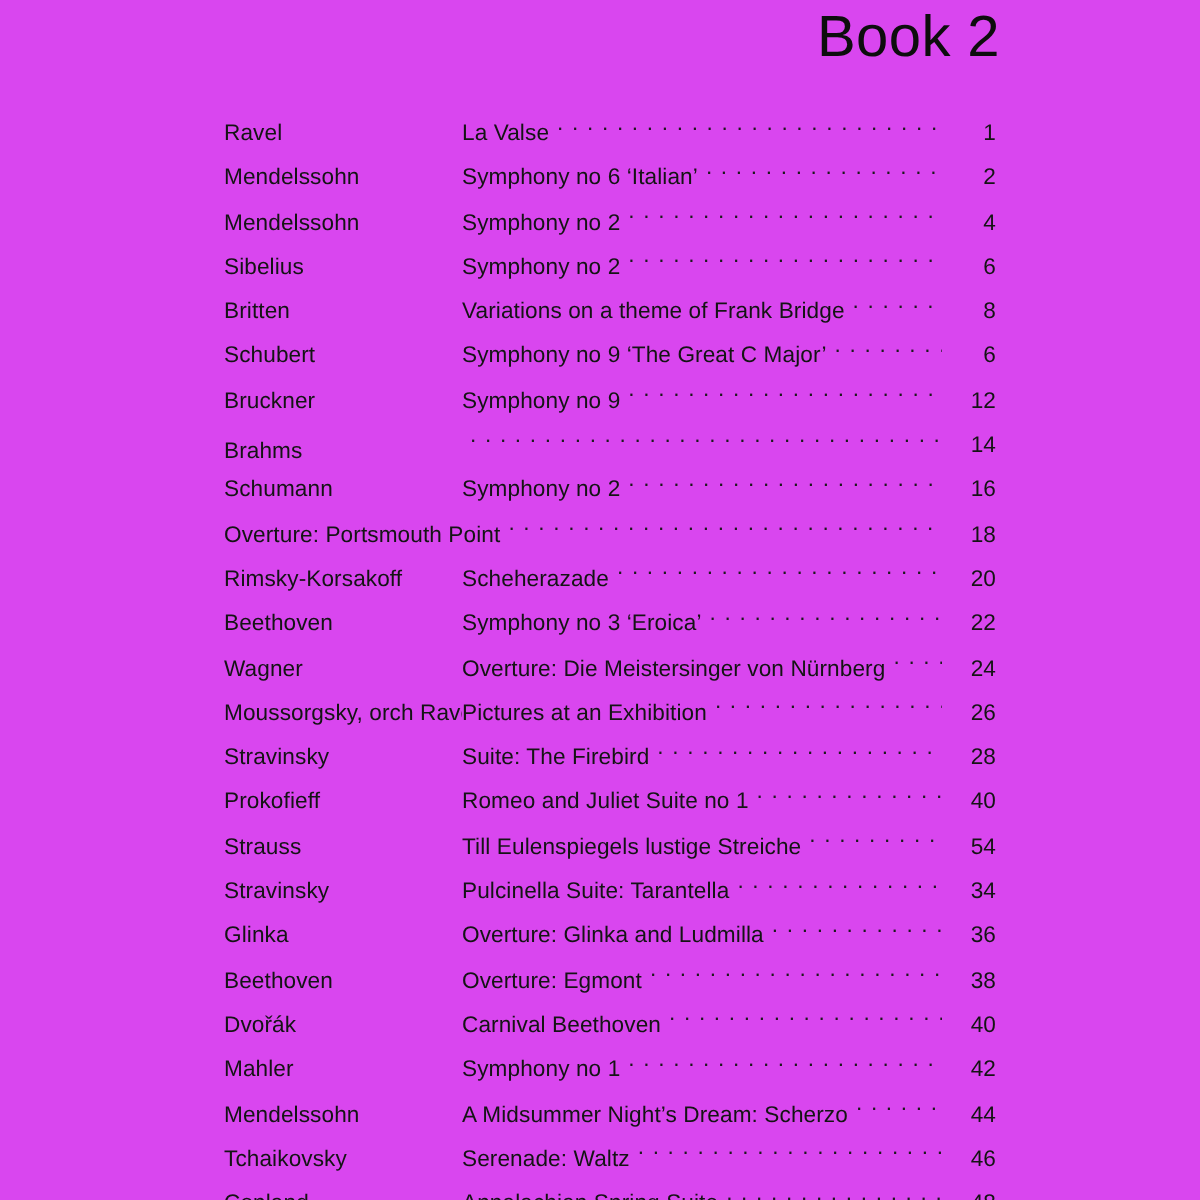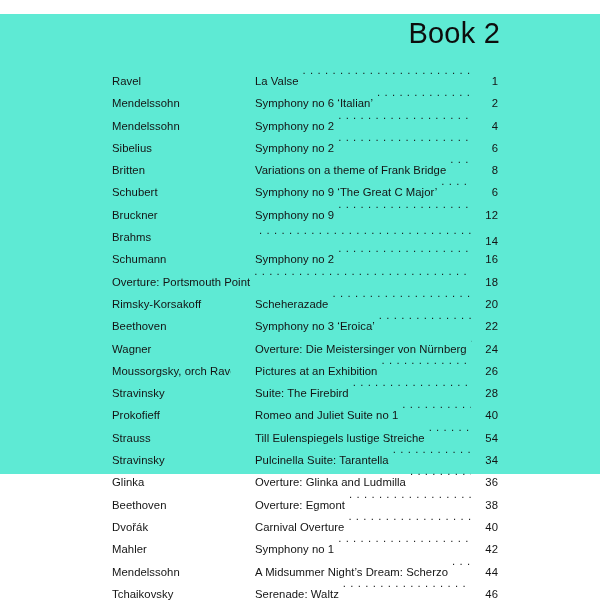--- a/index.html
+++ b/index.html
@@ -13,24 +13,23 @@
     height: 600px;
     overflow: hidden;
     font-family: "Liberation Sans", "DejaVu Sans", sans-serif;
     color: #111111;
     -webkit-font-smoothing: antialiased;
   }
 
   .page {
     position: relative;
     width: 600px;
-    height: 460px;
-    background: #5eead4;
+    height: 600px;
+    background: #d946ef;
     box-sizing: border-box;
-    margin-top: 14px;
   }
 
   
   .book-title {
     position: absolute;
     right: 100px;
     top: 2px;
     font-size: 29px;
     font-weight: 400;
     letter-spacing: 0.2px;
@@ -48,34 +47,33 @@
   }
 
   .toc-row {
     display: flex;
     align-items: baseline;
     height: 22.3px;
     font-size: 11.3px;
     line-height: 22.3px;
     color: #141414;
     white-space: nowrap;
-    gap: 24px;
   }
 
   .composer {
     flex: 0 0 119px;
     width: 119px;
     overflow: hidden;
     letter-spacing: 0.05px;
   }
 
   .title-cell {
     flex: 1 1 auto;
     display: flex;
-    align-items: flex-start;
+    align-items: center;
     min-width: 0;
     overflow: hidden;
   }
 
   .work {
     flex: 0 0 auto;
     letter-spacing: 0.05px;
   }
 
   
@@ -267,21 +265,21 @@
         <span class="composer">Beethoven</span>
         <span class="title-cell">
           <span class="work">Overture: Egmont</span>
           <span class="leader"></span>
           <span class="page-num">38</span>
         </span>
       </div>
       <div class="toc-row">
         <span class="composer">Dvořák</span>
         <span class="title-cell">
-          <span class="work">Carnival Overture</span>
+          <span class="work">Carnival Beethoven</span>
           <span class="leader"></span>
           <span class="page-num">40</span>
         </span>
       </div>
       <div class="toc-row">
         <span class="composer">Mahler</span>
         <span class="title-cell">
           <span class="work">Symphony no 1</span>
           <span class="leader"></span>
           <span class="page-num">42</span>

